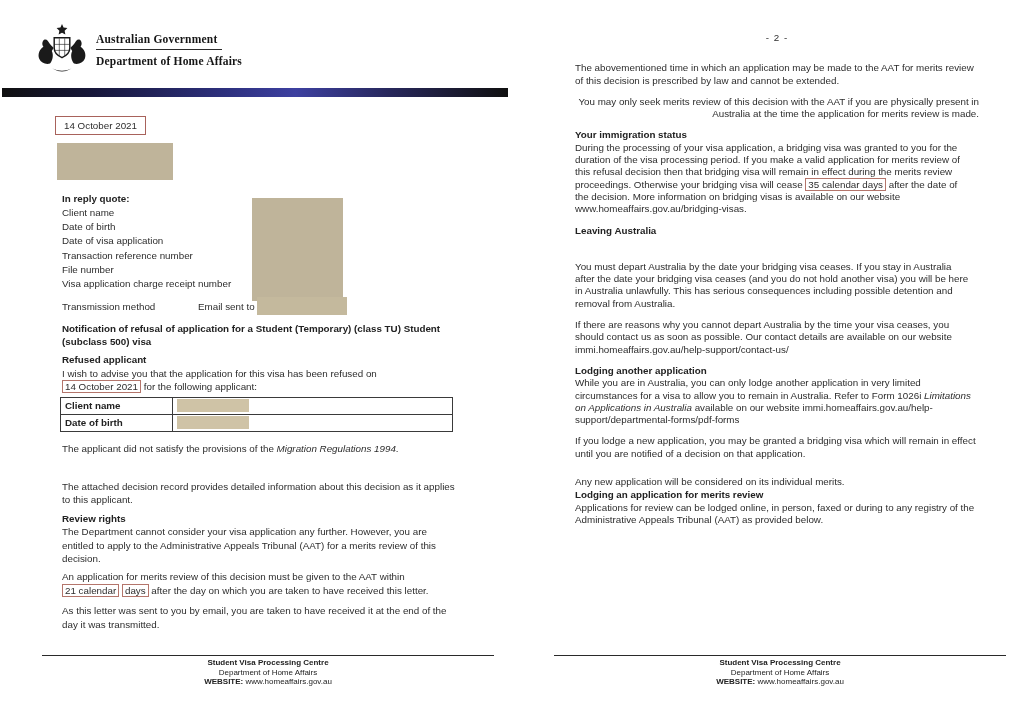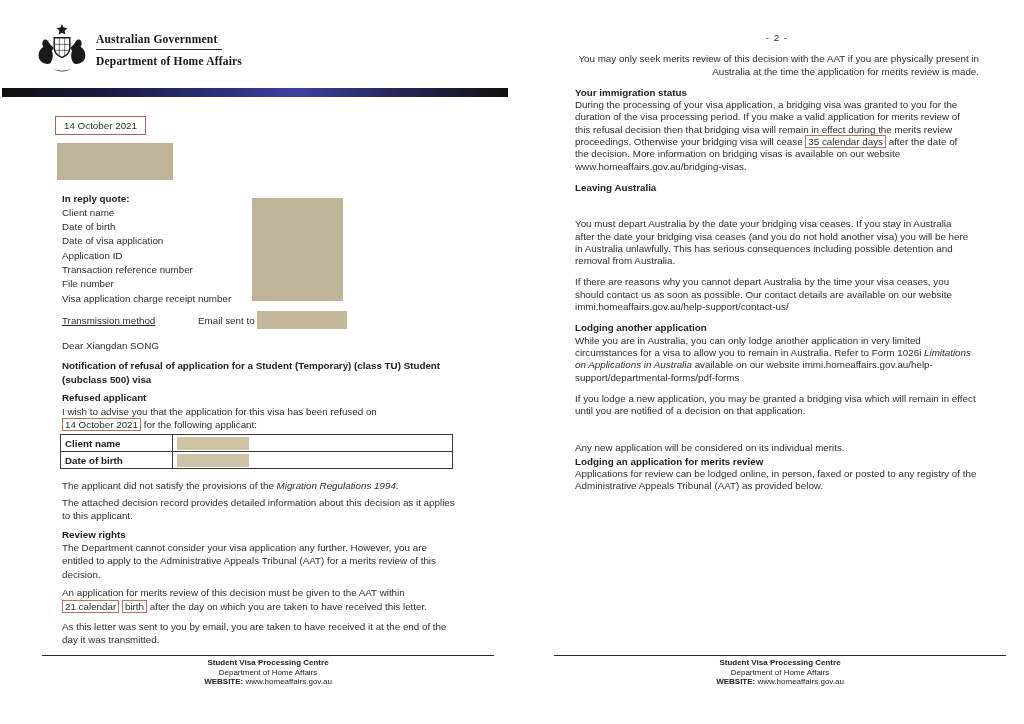--- a/index.html
+++ b/index.html
@@ -25,21 +25,21 @@
 
   
   .p1-body { position: absolute; left: 55px; top: 116px; width: 400px; font-size: 9.8px; line-height: 13.4px; overflow-wrap: break-word; }
   .datebox { display: inline-block; border: 1.5px solid #a8625b; padding: 2px 8px; color: #2d2d2d; }
   .redact-a { margin: 8px 0 0 2px; width: 116px; height: 37px; background: #bfb49a; }
   .redact-side { position: absolute; left: 252px; top: 198px; width: 91px; height: 103px; background: #bfb49a; }
   .reply-label { margin: 12px 0 0 7px; font-weight: bold; color: #222; }
   .fields { margin-left: 7px; line-height: 14.3px; }
   .field { display: block; }
   .trans-row { margin: 5px 0 0 7px; white-space: nowrap; }
-  .trans-label { display: inline-block; width: 136px; text-decoration: underline; }
+  .trans-label { display: inline-block; width: 136px; }
   .redact-email { display: inline-block; width: 90px; height: 18px; margin-left: 2px; vertical-align: -5px; background: #c4b99d; }
   .ml7 { margin-left: 7px; }
   .bold { font-weight: bold; color: #222; }
   .ital { font-style: italic; }
   .rbox { border: 1px solid #b4756b; padding: 0 2px; white-space: nowrap; }
 
   .app-table { margin: 3px 0 0 5px; width: 393px; border-collapse: collapse; border: 1.5px solid #333; }
   .app-table td { border: 1px solid #3a3a3a; height: 17px; padding: 0 4px; vertical-align: middle; }
   .app-table td.tlabel { width: 112px; font-weight: bold; color: #222; }
   .redact-cell { width: 72px; height: 13px; background: #cfc3a6; }
@@ -91,31 +91,29 @@
     <div class="p1-body">
       <span class="datebox">14 October 2021</span>
 
       <div class="redact-a"></div>
 
       <div class="reply-label">In reply quote:</div>
       <div class="fields">
         <span class="field">Client name</span>
         <span class="field">Date of birth</span>
         <span class="field">Date of visa application</span>
-        <span class="field">Application ID</span>
         <span class="field">Transaction reference number</span>
         <span class="field">File number</span>
         <span class="field">Visa application charge receipt number</span>
       </div>
 
       <div class="trans-row">
         <span class="trans-label">Transmission method</span><span>Email sent to</span><span class="redact-email"></span>
       </div>
 
-      <div class="ml7" style="margin-top:10px;">Dear Xiangdan SONG</div>
 
       <div class="ml7 bold" style="margin-top:7px;">Notification of refusal of application for a Student (Temporary) (class TU) Student (subclass 500) visa</div>
 
       <div class="ml7 bold" style="margin-top:5px;">Refused applicant</div>
       <div class="ml7"><span>I wish to advise you that the application for this visa has been refused on </span><span class="rbox">14 October 2021</span><span> for the following applicant:</span></div>
 
       <table class="app-table">
         <tbody>
             <tr>
           <td class="tlabel">Client name</td>
@@ -127,62 +125,63 @@
           <td class="tlabel">Date of birth</td>
           <td>
                 <div class="redact-cell"></div>
               </td>
         </tr>
       </tbody>
         </table>
 
       <div class="ml7" style="margin-top:10px;"><span>The applicant did not satisfy the provisions of the </span><span class="ital">Migration Regulations 1994</span><span>.</span></div>
 
-      <div class="ml7" style="margin-top:3px;">The attached decision record provides detailed information about this decision as it applies to this applicant.</div>
+      <div class="ml7" style="margin-top:25px;">The attached decision record provides detailed information about this decision as it applies to this applicant.</div>
 
       <div class="ml7 bold" style="margin-top:5px;">Review rights</div>
       <div class="ml7">The Department cannot consider your visa application any further. However, you are entitled to apply to the Administrative Appeals Tribunal (AAT) for a merits review of this decision.</div>
 
-      <div class="ml7" style="margin-top:5px;"><span>An application for merits review of this decision must be given to the AAT within </span><span class="rbox">21 calendar</span><span> </span><span class="rbox">birth</span><span> after the day on which you are taken to have received this letter.</span></div>
+      <div class="ml7" style="margin-top:5px;"><span>An application for merits review of this decision must be given to the AAT within </span><span class="rbox">21 calendar</span><span> </span><span class="rbox">days</span><span> after the day on which you are taken to have received this letter.</span></div>
 
       <div class="ml7" style="margin-top:7px;">As this letter was sent to you by email, you are taken to have received it at the end of the day it was transmitted.</div>
     </div>
 
     <div class="footer">
       <div class="footer-rule"></div>
       <div class="f8 bold">Student Visa Processing Centre</div>
       <div class="f8">Department of Home Affairs</div>
       <div class="f8"><span class="bold">WEBSITE:</span><span> www.homeaffairs.gov.au</span></div>
     </div>
   </div>
 
   <div class="page" id="page-right">
     <div class="p2-body">
       <div class="pageno">- 2 -</div>
 
+      <div style="margin-top:18px;">The abovementioned time in which an application may be made to the AAT for merits review of this decision is prescribed by law and cannot be extended.</div>
 
       <div style="margin-top:9px;text-align:right;">You may only seek merits review of this decision with the AAT if you are physically present in Australia at the time the application for merits review is made.</div>
 
       <div class="bold" style="margin-top:9px;">Your immigration status</div>
       <div style="max-width:392px;"><span>During the processing of your visa application, a bridging visa was granted to you for the duration of the visa processing period. If you make a valid application for merits review of this refusal decision then that bridging visa will remain in effect during the merits review proceedings. Otherwise your bridging visa will cease </span><span class="rbox">35 calendar days</span><span> after the date of the decision. More information on bridging visas is available on our website www.homeaffairs.gov.au/bridging-visas.</span></div>
 
       <div class="bold" style="margin-top:9px;">Leaving Australia</div>
       <div style="max-width:396px;margin-top:24px;">You must depart Australia by the date your bridging visa ceases. If you stay in Australia after the date your bridging visa ceases (and you do not hold another visa) you will be here in Australia unlawfully. This has serious consequences including possible detention and removal from Australia.</div>
 
       <div style="margin-top:9px;">If there are reasons why you cannot depart Australia by the time your visa ceases, you should contact us as soon as possible. Our contact details are available on our website immi.homeaffairs.gov.au/help-support/contact-us/</div>
 
       <div class="bold" style="margin-top:9px;">Lodging another application</div>
       <div><span>While you are in Australia, you can only lodge another application in very limited circumstances for a visa to allow you to remain in Australia. Refer to Form 1026i </span><span class="ital">Limitations on Applications in Australia</span><span> available on our website immi.homeaffairs.gov.au/help-support/departmental-forms/pdf-forms</span></div>
 
       <div style="margin-top:9px;">If you lodge a new application, you may be granted a bridging visa which will remain in effect until you are notified of a decision on that application.</div>
 
-      <div style="margin-top:25px;">Any new application will be considered on its individual merits.</div>
+      <div style="margin-top:16px;">Any new application will be considered on its individual merits.</div>
 
       <div class="bold" style="margin-top:1px;">Lodging an application for merits review</div>
-      <div>Applications for review can be lodged online, in person, faxed or posted to any registry of the Administrative Appeals Tribunal (AAT) as provided below.</div>
+      <div>Applications for review can be lodged online, in person, faxed or during to any registry of the Administrative Appeals Tribunal (AAT) as provided below.</div>
     </div>
 
     <div class="footer">
       <div class="footer-rule"></div>
       <div class="f8 bold">Student Visa Processing Centre</div>
       <div class="f8">Department of Home Affairs</div>
       <div class="f8"><span class="bold">WEBSITE:</span><span> www.homeaffairs.gov.au</span></div>
     </div>
   </div>
 

